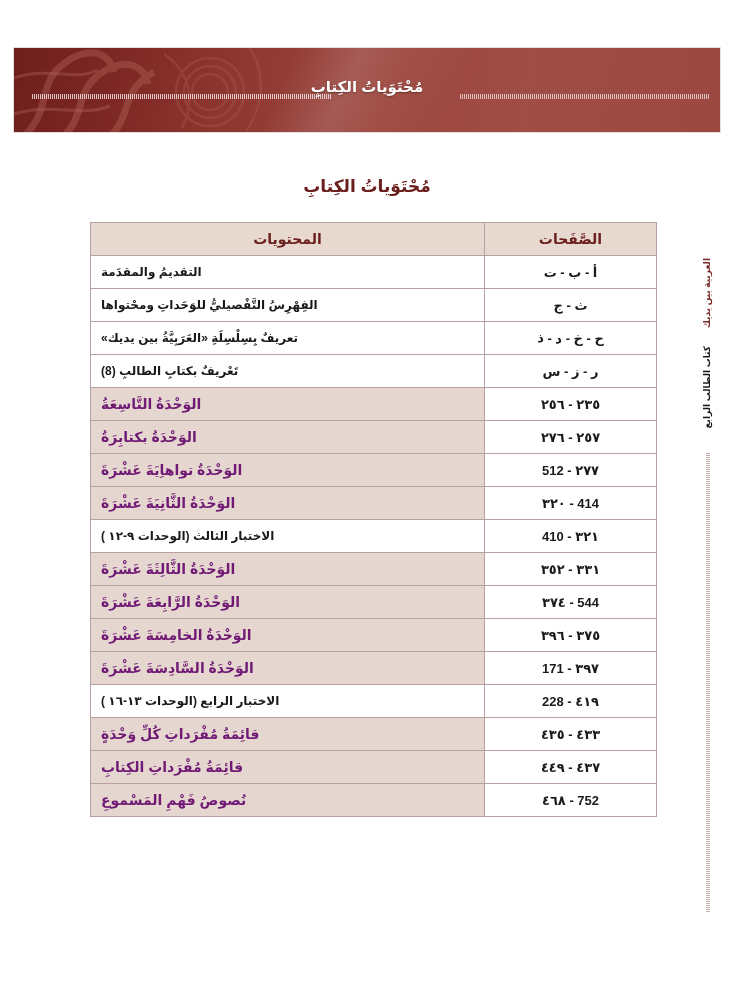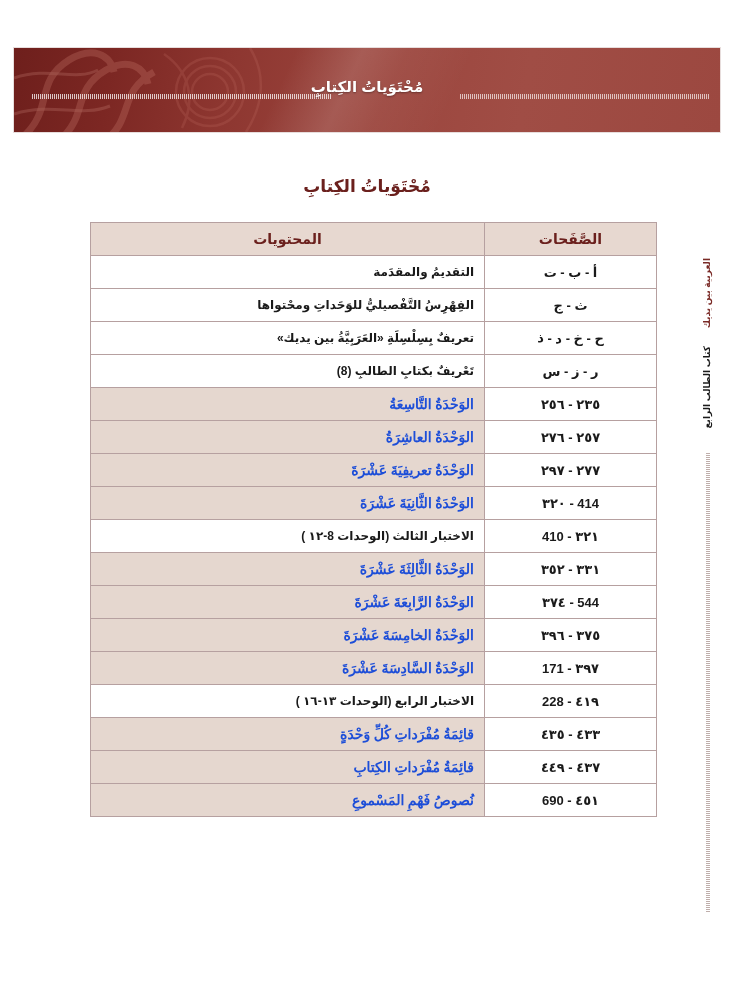--- a/index.html
+++ b/index.html
@@ -120,32 +120,31 @@
 
   td.pages {
     background: #ffffff;
     color: #1a1a1a;
     font-size: 13px;
     font-weight: bold;
     text-align: center;
     letter-spacing: 0.5px;
   }
   td.contents {
-    text-align: right;
+    text-align: left;
     font-size: 12px;
     font-weight: bold;
     color: #1a1a1a;
     background: #ffffff;
     padding: 0 10px;
   }
   tr.shaded td.contents {
     background: #e5d7cf;
-    color: #1d4ed8;
+    color: #701a75;
     font-size: 14px;
-    font-family: Liberation Serif, serif;
   }
 
   
   .side-text {
     position: absolute;
     right: 16px;
     top: 258px;
     width: 22px;
     height: 210px;
     display: flex;
@@ -235,33 +234,33 @@
       <tr>
         <td class="pages">ر - ز - س</td>
         <td class="contents">تَعْريفٌ بكتابِ الطالبِ (8)</td>
       </tr>
       <tr class="shaded">
         <td class="pages">٢٣٥ - ٢٥٦</td>
         <td class="contents">الوَحْدَةُ التَّاسِعَةُ</td>
       </tr>
       <tr class="shaded">
         <td class="pages">٢٥٧ - ٢٧٦</td>
-        <td class="contents">الوَحْدَةُ العاشِرَةُ</td>
-      </tr>
-      <tr class="shaded">
-        <td class="pages">٢٧٧ - ٢٩٧</td>
-        <td class="contents">الوَحْدَةُ تعريفِيَةَ عَشْرَةَ</td>
+        <td class="contents">الوَحْدَةُ بكتابِرَةُ</td>
+      </tr>
+      <tr class="shaded">
+        <td class="pages">٢٧٧ - 512</td>
+        <td class="contents">الوَحْدَةُ تواهاِيَةَ عَشْرَةَ</td>
       </tr>
       <tr class="shaded">
         <td class="pages">414 - ٣٢٠</td>
         <td class="contents">الوَحْدَةُ الثَّانِيَةَ عَشْرَةَ</td>
       </tr>
       <tr>
         <td class="pages">٣٢١ - 410</td>
-        <td class="contents">الاختبار الثالث (الوحدات 8-١٢ )</td>
+        <td class="contents">الاختبار الثالث (الوحدات ٩-١٢ )</td>
       </tr>
       <tr class="shaded">
         <td class="pages">٣٣١ - ٣٥٢</td>
         <td class="contents">الوَحْدَةُ الثَّالِثَةَ عَشْرَةَ</td>
       </tr>
       <tr class="shaded">
         <td class="pages">544 - ٣٧٤</td>
         <td class="contents">الوَحْدَةُ الرَّابِعَةَ عَشْرَةَ</td>
       </tr>
       <tr class="shaded">
@@ -278,21 +277,21 @@
       </tr>
       <tr class="shaded">
         <td class="pages">٤٣٣ - ٤٣٥</td>
         <td class="contents">قائِمَةُ مُفْرَداتِ كُلِّ وَحْدَةٍ</td>
       </tr>
       <tr class="shaded">
         <td class="pages">٤٣٧ - ٤٤٩</td>
         <td class="contents">قائِمَةُ مُفْرَداتِ الكِتابِ</td>
       </tr>
       <tr class="shaded">
-        <td class="pages">٤٥١ - 690</td>
+        <td class="pages">752 - ٤٦٨</td>
         <td class="contents">نُصوصُ فَهْمِ المَسْموعِ</td>
       </tr>
     </tbody>
 </table>
 
 <div class="side-text">
   <span class="side-label side-series">العربية بين يديك</span>
   <span class="side-label side-book">كتاب الطالب الرابع</span>
 </div>
 <div class="side-rule"></div>

